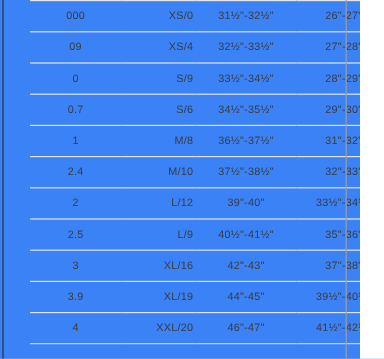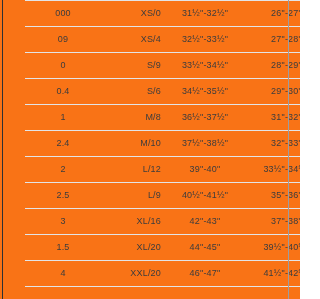--- a/index.html
+++ b/index.html
@@ -13,21 +13,21 @@
     background: #ffffff;
     font-family: "Liberation Sans", sans-serif;
     overflow: hidden;
   }
 
   
   .viewport {
     position: relative;
     width: 300px;
     height: 299px;
-    background: #f97316;
+    background: #3b82f6;
     overflow: hidden;
     box-sizing: border-box;
   }
 
   
   .left-edge-rule {
     position: absolute;
     left: 2px;
     top: 0;
     width: 1px;
@@ -109,21 +109,21 @@
             <td class="col-bust">32½"-33½"</td>
             <td class="col-waist">27"-28"</td>
           </tr>
           <tr>
             <td class="col-us">0</td>
             <td class="col-alpha">S/9</td>
             <td class="col-bust">33½"-34½"</td>
             <td class="col-waist">28"-29"</td>
           </tr>
           <tr>
-            <td class="col-us">0.4</td>
+            <td class="col-us">0.7</td>
             <td class="col-alpha">S/6</td>
             <td class="col-bust">34½"-35½"</td>
             <td class="col-waist">29"-30"</td>
           </tr>
           <tr>
             <td class="col-us">1</td>
             <td class="col-alpha">M/8</td>
             <td class="col-bust">36½"-37½"</td>
             <td class="col-waist">31"-32"</td>
           </tr>
@@ -145,22 +145,22 @@
             <td class="col-bust">40½"-41½"</td>
             <td class="col-waist">35"-36"</td>
           </tr>
           <tr>
             <td class="col-us">3</td>
             <td class="col-alpha">XL/16</td>
             <td class="col-bust">42"-43"</td>
             <td class="col-waist">37"-38"</td>
           </tr>
           <tr>
-            <td class="col-us">1.5</td>
-            <td class="col-alpha">XL/20</td>
+            <td class="col-us">3.9</td>
+            <td class="col-alpha">XL/19</td>
             <td class="col-bust">44"-45"</td>
             <td class="col-waist">39½"-40½"</td>
           </tr>
           <tr class="last-row">
             <td class="col-us">4</td>
             <td class="col-alpha">XXL/20</td>
             <td class="col-bust">46"-47"</td>
             <td class="col-waist">41½"-42½"</td>
           </tr>
         </tbody>

